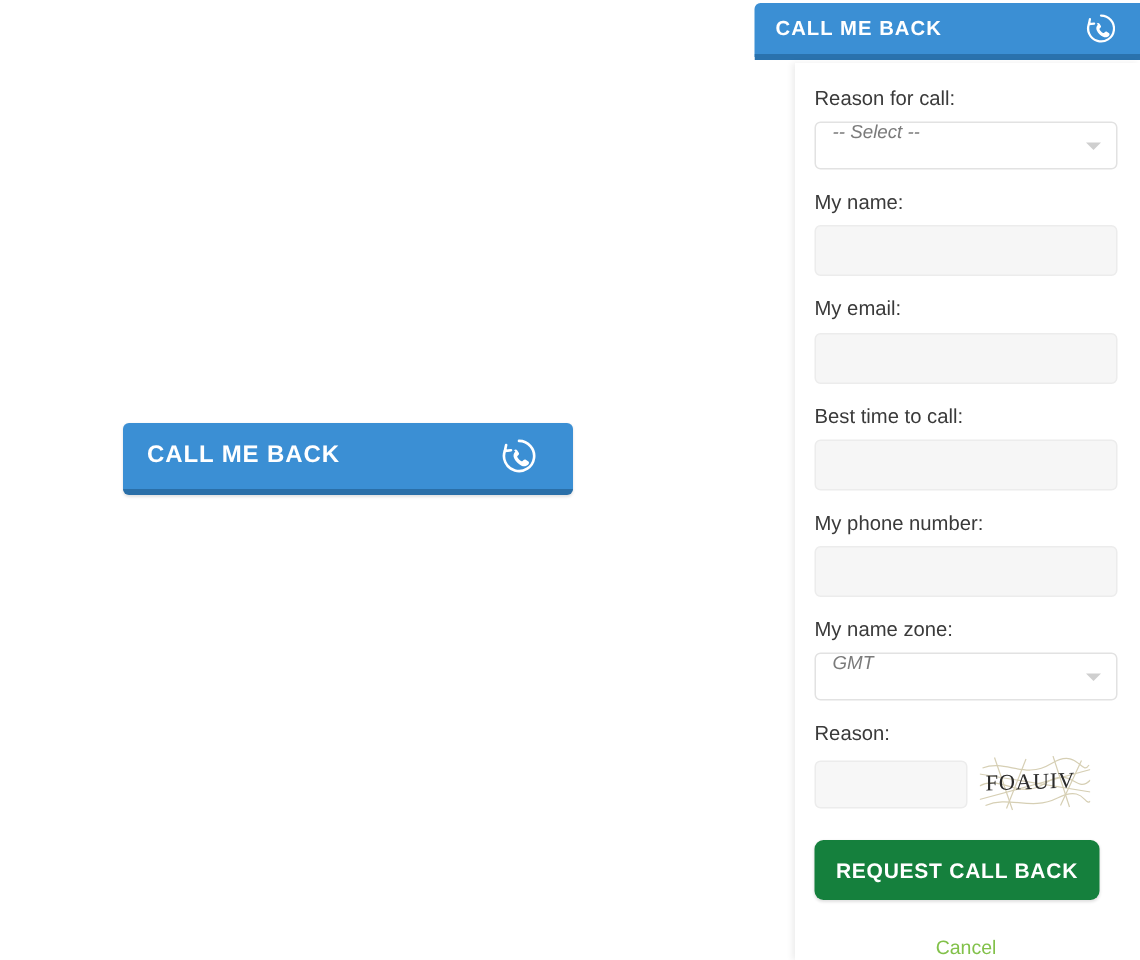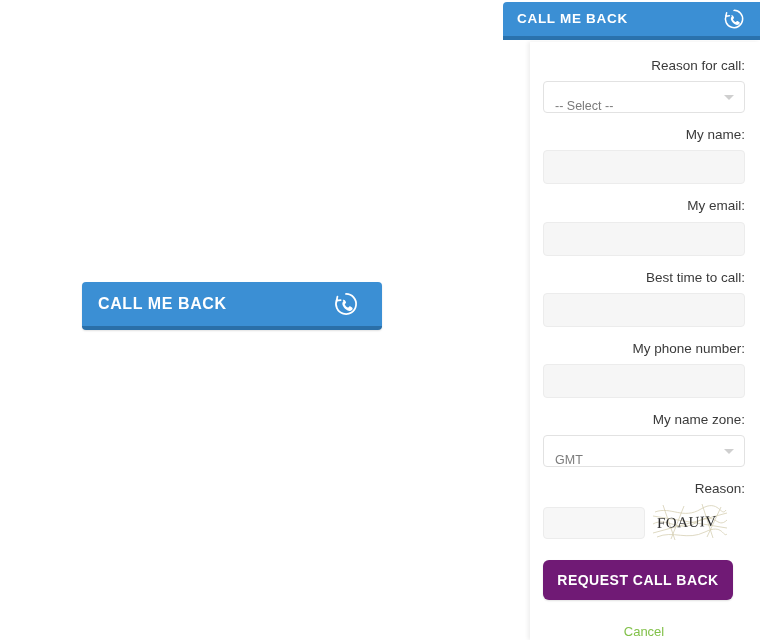--- a/index.html
+++ b/index.html
@@ -100,21 +100,20 @@
     overflow: hidden;
   }
 
   .field { margin-bottom: 14px; }
   .field-label {
     display: block;
     font-size: 13.5px;
     color: #3a3a3a;
     margin-bottom: 7px;
     line-height: 1.2;
-    text-align: right;
   }
 
   .text-input {
     display: block;
     width: 202px;
     height: 34px;
     background: #f6f6f6;
     border: 1px solid #ececec;
     border-radius: 4px;
     box-sizing: border-box;
@@ -127,23 +126,24 @@
 
   .select-box {
     position: relative;
     width: 202px;
     height: 32px;
     background: #ffffff;
     border: 1px solid #e2e2e2;
     border-radius: 4px;
     box-sizing: border-box;
     display: flex;
-    align-items: flex-end;
+    align-items: flex-start;
     padding: 0 26px 0 11px;
     cursor: pointer;
+    font-style: italic;
   }
   .select-value {
     font-size: 12.5px;
     color: #7b7b7b;
     line-height: 1;
     white-space: nowrap;
     overflow: hidden;
   }
   .select-caret {
     position: absolute;
@@ -199,21 +199,21 @@
     width: 74px; height: 38px;
     z-index: 1;
   }
 
   
   .submit-btn {
     display: block;
     width: 190px;
     height: 40px;
     margin-top: 18px;
-    background: #701a75;
+    background: #15803d;
     color: #ffffff;
     border: 0;
     border-radius: 6px;
     font-family: "Liberation Sans", sans-serif;
     font-size: 14px;
     font-weight: bold;
     letter-spacing: 0.5px;
     cursor: pointer;
     box-shadow: 0 1px 2px rgba(0,0,0,0.12);
   }

